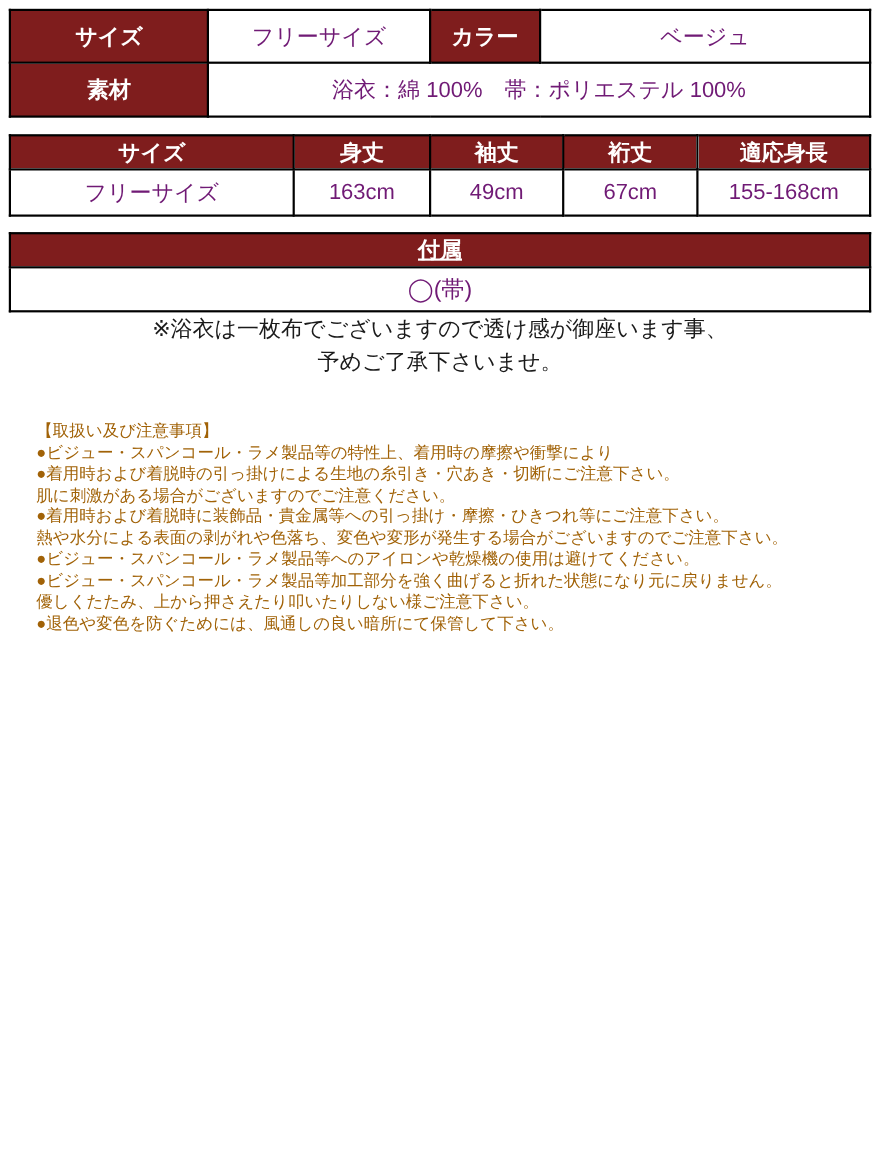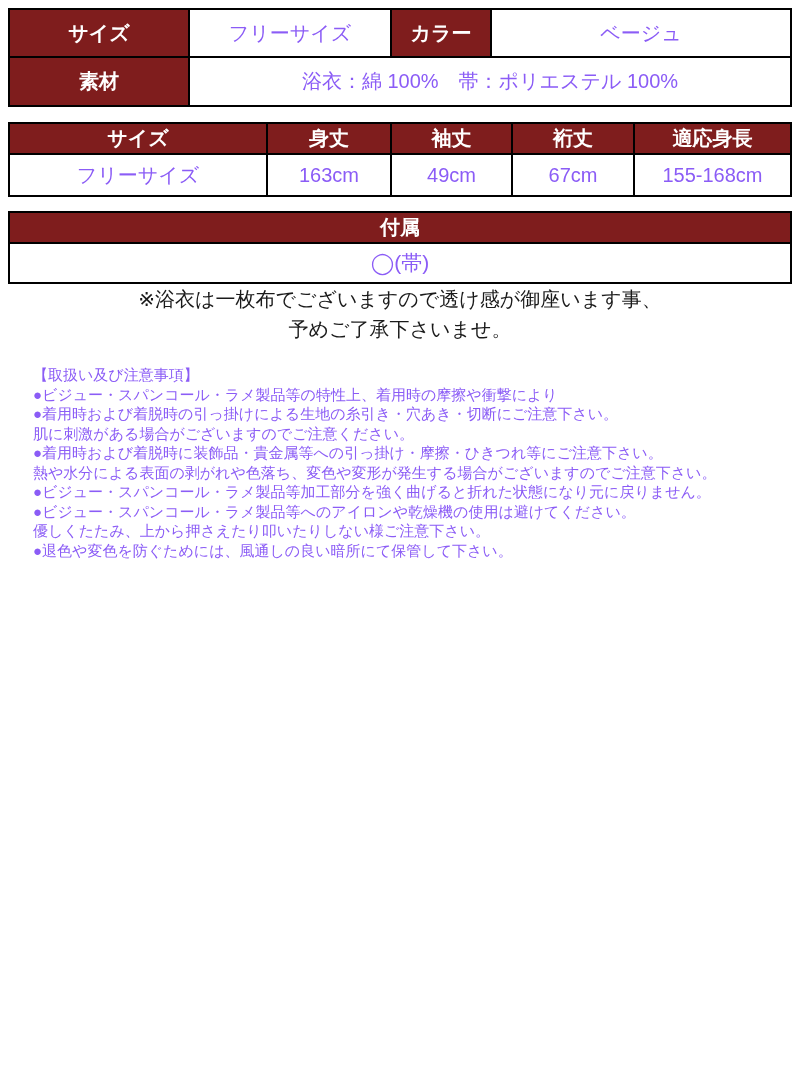--- a/index.html
+++ b/index.html
@@ -19,57 +19,57 @@
     border-collapse: collapse;
     table-layout: fixed;
     width: 784px;
     margin-left: 8px;
   }
   table.tbl td, table.tbl th {
     border: 2px solid #000000;
     text-align: center;
     vertical-align: middle;
     font-size: 20px;
-    color: #8b5cf6;
+    color: #701a75;
     padding: 0;
     overflow: hidden;
     white-space: nowrap;
   }
   table.tbl .hd {
     background: #7f1d1d;
     color: #ffffff;
     font-weight: bold;
   }
   
   .t1 { margin-top: 8px; }
   .t1 tr.r1 td { height: 46px; }
   .t1 tr.r2 td { height: 47px; margin-top: 24px; }
   
   .t2 { margin-top: 15px; }
   .t2 thead th { height: 29px; }
   .t2 tbody td { height: 40px; }
   
   .t3 { margin-top: 14px; }
-  .t3 tr.r1 td { height: 29px; }
+  .t3 tr.r1 td { height: 29px; text-decoration: underline; }
   .t3 tr.r2 td { height: 38px; font-size: 21px; }
   
   .notice {
     text-align: center;
     font-size: 20px;
     line-height: 30px;
     color: #1a1a1a;
   }
   
   .care {
-    margin-top: 21px;
+    margin-top: 38px;
     padding-left: 33px;
     padding-right: 0;
     font-size: 15px;
     line-height: 19.5px;
-    color: #8b5cf6;
+    color: #a16207;
   }
   .care div { white-space: nowrap; }
 </style>
 </head>
 <body>
 
 <div class="page">
 
   <table class="tbl t1">
     <colgroup>
@@ -137,20 +137,20 @@
   </div>
 
   <div class="care">
     <div class="care-title">【取扱い及び注意事項】</div>
     <div id="care-lines">
         <div>●ビジュー・スパンコール・ラメ製品等の特性上、着用時の摩擦や衝撃により</div>
         <div>●着用時および着脱時の引っ掛けによる生地の糸引き・穴あき・切断にご注意下さい。</div>
         <div>肌に刺激がある場合がございますのでご注意ください。</div>
         <div>●着用時および着脱時に装飾品・貴金属等への引っ掛け・摩擦・ひきつれ等にご注意下さい。</div>
         <div>熱や水分による表面の剥がれや色落ち、変色や変形が発生する場合がございますのでご注意下さい。</div>
+        <div>●ビジュー・スパンコール・ラメ製品等へのアイロンや乾燥機の使用は避けてください。</div>
         <div>●ビジュー・スパンコール・ラメ製品等加工部分を強く曲げると折れた状態になり元に戻りません。</div>
-        <div>●ビジュー・スパンコール・ラメ製品等へのアイロンや乾燥機の使用は避けてください。</div>
         <div>優しくたたみ、上から押さえたり叩いたりしない様ご注意下さい。</div>
         <div>●退色や変色を防ぐためには、風通しの良い暗所にて保管して下さい。</div>
       </div>
   </div>
 
 </div>
 
 </body></html>

